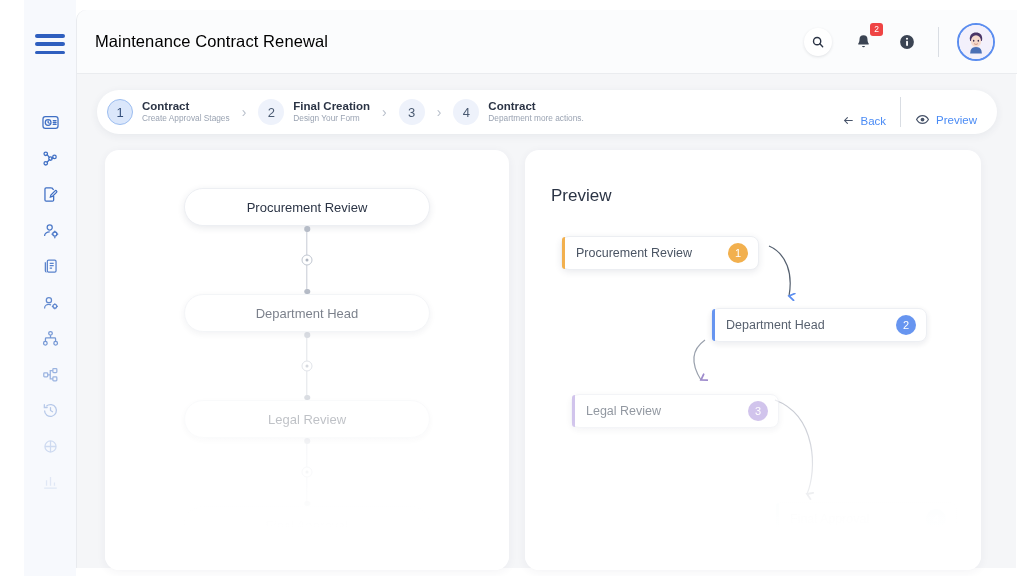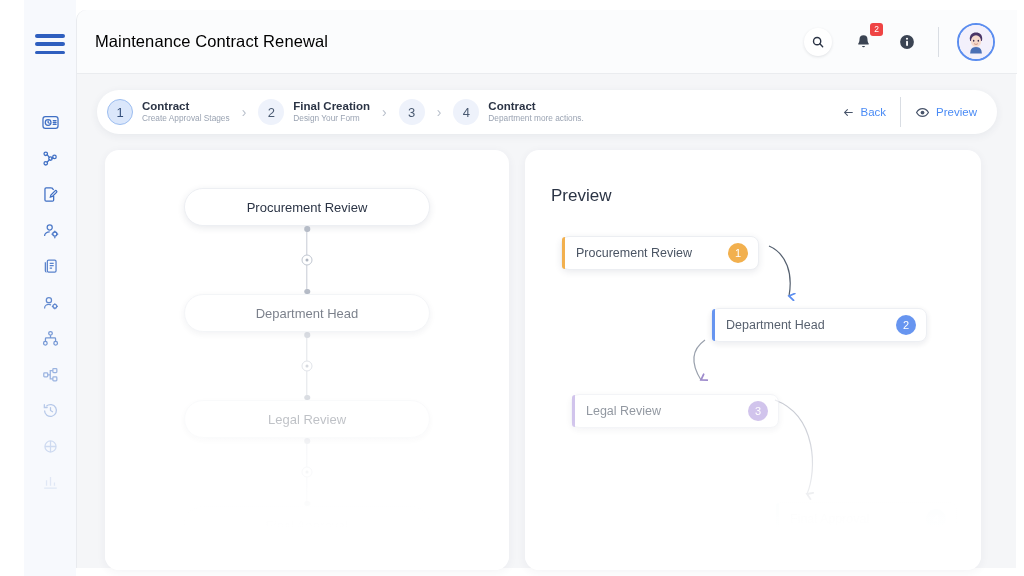--- a/index.html
+++ b/index.html
@@ -75,21 +75,21 @@
   .step-num {
     width: 26px; height: 26px; border-radius: 50%;
     display: flex; align-items: center; justify-content: center;
     font-size: 13px; color: #4a5a72; background: #eef2fb; flex: none;
   }
   .step.active .step-num { background: #dbe7fb; border: 1.5px solid #9cbdf0; color: #35507c; }
   .step-text { display: flex; flex-direction: column; line-height: 1.15; }
   .step-title { font-size: 11.5px; font-weight: bold; color: #2b3murky; color: #2b3445; }
   .step-sub { font-size: 8.3px; color: #9aa3b2; margin-top: 1px; }
   .chev { margin: 0 8px; color: #b9c0cc; font-size: 14px; }
-  .stepper-right { margin-left: auto; display: flex; align-items: center; }
+  .stepper-right { margin-left: auto; display: flex; align-items: flex-end; }
   .link-btn {
     display: flex; align-items: center; gap: 6px; color: #4a8bf5;
     font-size: 11.5px; padding: 0 14px; cursor: pointer;
   }
   .link-btn .ico { color: #48546a; display: flex; }
 
   
   .panel {
     position: absolute; top: 140px; height: 420px;
     background: #ffffff; border-radius: 14px;

